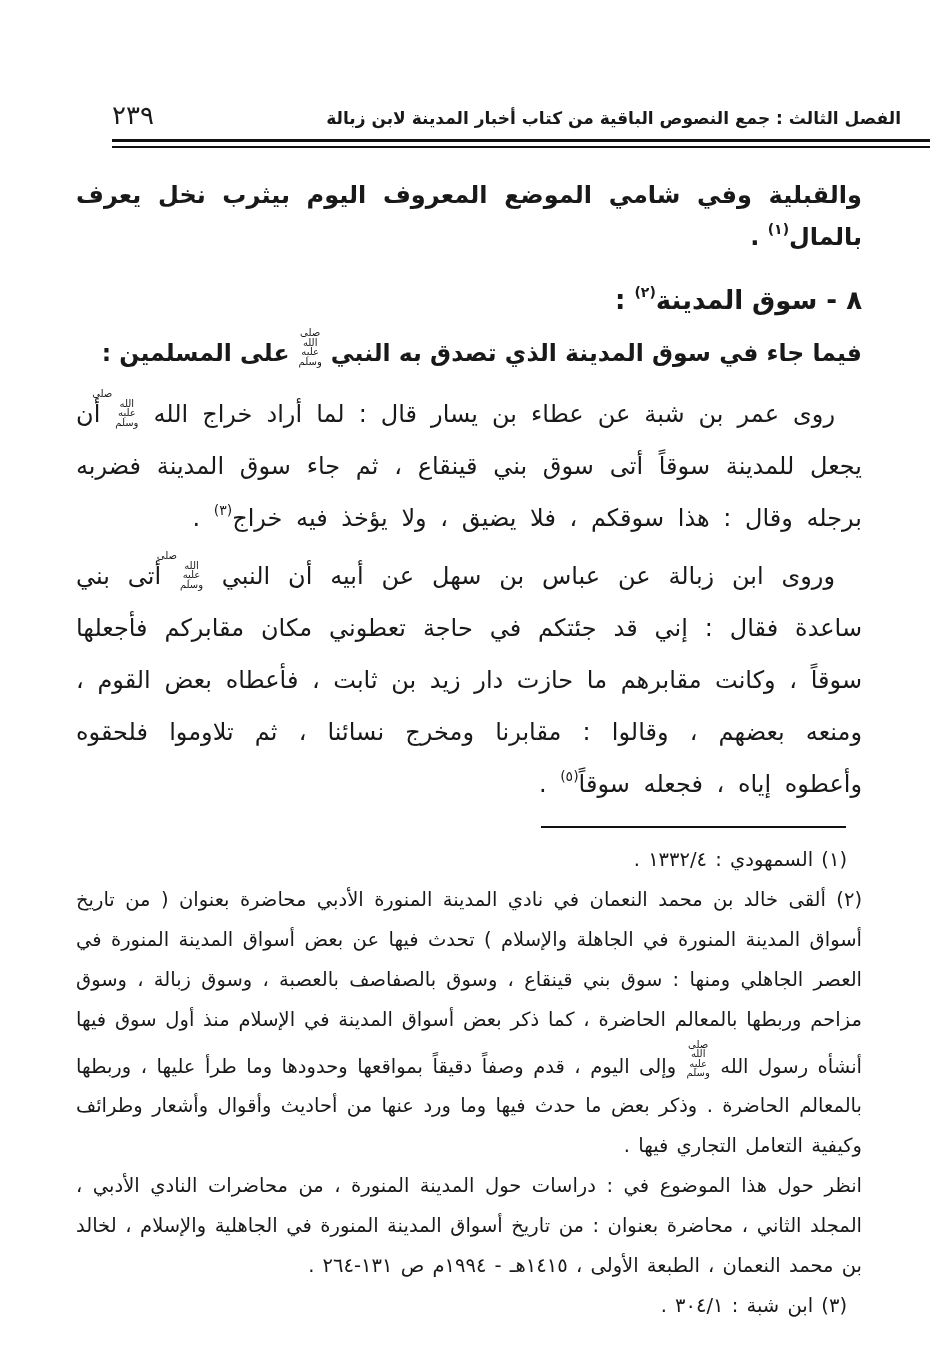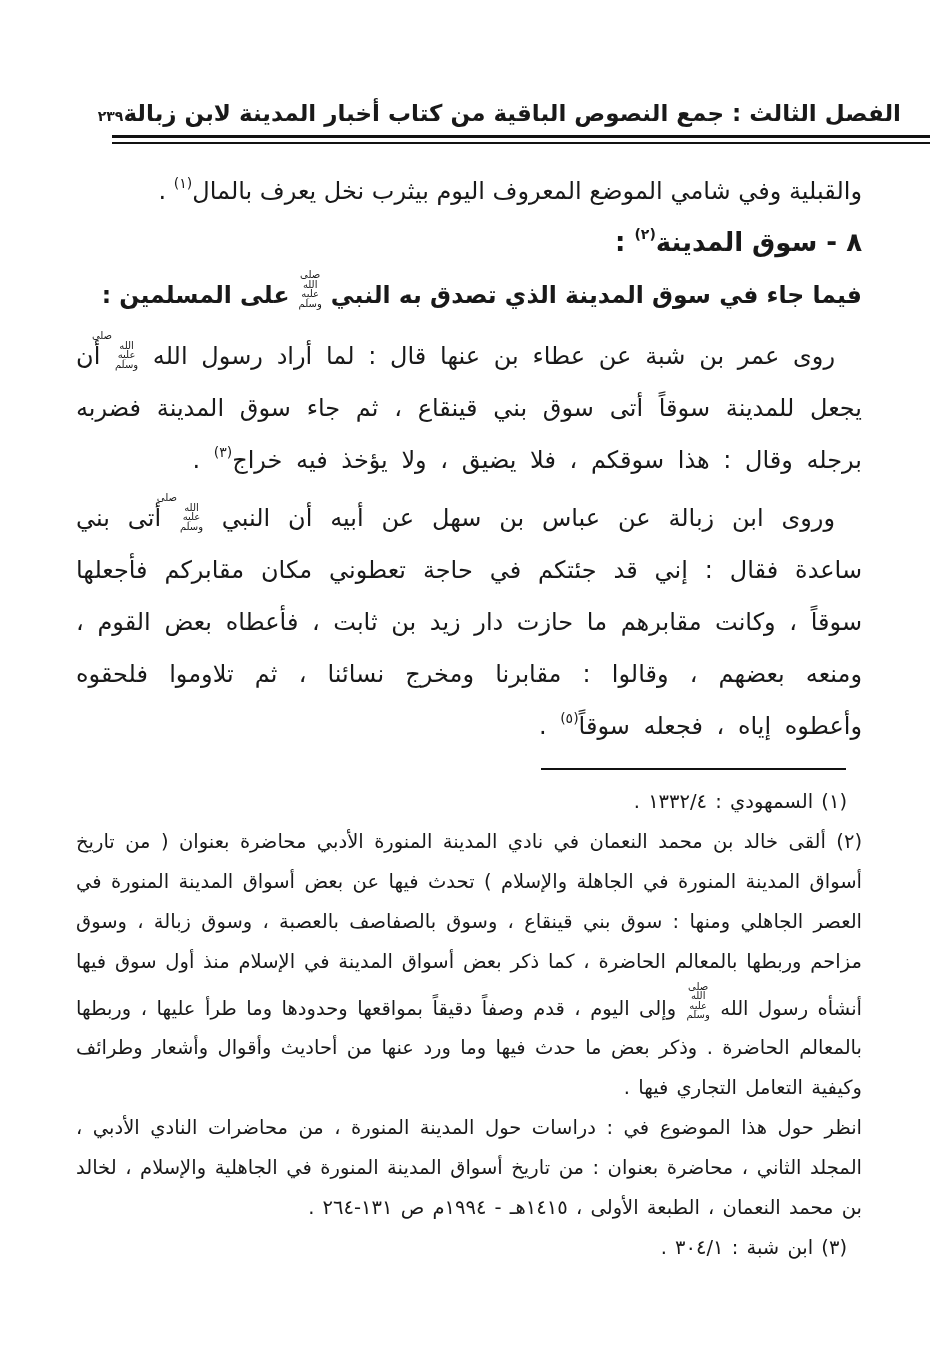--- a/index.html
+++ b/index.html
@@ -2,25 +2,25 @@
 <html lang="ar" dir="rtl"><head>
 <meta charset="utf-8">
 <style>
   html,body{margin:0;padding:0;background:#ffffff;}
   .page{
     width:937px;height:1362px;box-sizing:border-box;position:relative;overflow:hidden;
     background:#ffffff;color:#191919;direction:rtl;
     font-family:"DejaVu Sans",sans-serif;
   }
   .header{display:flex;justify-content:space-between;align-items:baseline;padding:100px 36px 0 112px;}
-  .header-title{font-size:23px;font-weight:bold;white-space:nowrap;}
-  .page-number{font-size:14px;font-weight:bold;letter-spacing:4px;}
+  .header-title{font-size:17px;font-weight:bold;white-space:nowrap;}
+  .page-number{font-size:26px;font-weight:normal;letter-spacing:4px;}
   .header-rule{margin:9px 7px 0 112px;height:4px;border-top:3px solid #111111;border-bottom:2px solid #111111;}
   .content{padding:26px 75px 0 76px;}
-  .intro-line{margin:0 0 8px;font-size:24px;line-height:42px;text-align:justify;}
+  .intro-line{margin:0 0 20px;font-size:24px;line-height:42px;text-align:justify;font-weight:bold;}
   .section-heading{margin:8px 0 6px;font-size:26px;font-weight:bold;line-height:44px;}
   .subtitle{margin:0 0 14px;font-size:23.5px;font-weight:bold;line-height:42px;}
   .para{margin:0 0 6px;font-size:24px;line-height:52px;text-align:justify;text-indent:27px;word-spacing:6px;}
   sup.fn-mark{font-size:14px;line-height:0;position:relative;top:-2px;vertical-align:super;}
   .saw{display:inline-block;width:25px;font-size:10px;line-height:0.95;text-align:center;vertical-align:-4px;font-weight:normal;word-spacing:0;white-space:normal;}
   .fn-rule{width:305px;height:2px;background:#111111;margin:16px 16px 12px auto;}
   .footnotes{font-size:19.5px;}
   .fn-para{margin:0;line-height:40px;text-align:justify;word-spacing:2px;}
   .fn-short{text-align:right;padding-right:15px;}
   .fn-num{white-space:nowrap;}
@@ -39,21 +39,21 @@
 
   <main class="content">
 
     <p class="intro-line"><span>والقبلية وفي شامي الموضع المعروف اليوم بيثرب نخل يعرف بالمال</span><sup class="fn-mark">(١)</sup><span> .</span></p>
 
     <h2 class="section-heading"><span>٨ - سوق المدينة</span><sup class="fn-mark">(٢)</sup><span> :</span></h2>
 
     <h3 class="subtitle"><span>فيما جاء في سوق المدينة الذي تصدق به النبي </span><span class="saw">صلى الله عليه وسلم</span><span> على المسلمين :</span></h3>
 
     <div id="paras">
-        <p class="para"><span>روى عمر بن شبة عن عطاء بن عنها قال : لما أراد رسول الله </span><span class="saw">صلى الله عليه وسلم</span><span> أن يجعل للمدينة سوقاً أتى سوق بني قينقاع ، ثم جاء سوق المدينة فضربه برجله وقال : هذا سوقكم ، فلا يضيق ، ولا يؤخذ فيه خراج</span><sup class="fn-mark">(٣)</sup><span> .</span></p>
+        <p class="para"><span>روى عمر بن شبة عن عطاء بن يسار قال : لما أراد خراج الله </span><span class="saw">صلى الله عليه وسلم</span><span> أن يجعل للمدينة سوقاً أتى سوق بني قينقاع ، ثم جاء سوق المدينة فضربه برجله وقال : هذا سوقكم ، فلا يضيق ، ولا يؤخذ فيه خراج</span><sup class="fn-mark">(٣)</sup><span> .</span></p>
         <p class="para"><span>وروى ابن زبالة عن عباس بن سهل عن أبيه أن النبي </span><span class="saw">صلى الله عليه وسلم</span><span> أتى بني ساعدة فقال : إني قد جئتكم في حاجة تعطوني مكان مقابركم فأجعلها سوقاً ، وكانت مقابرهم ما حازت دار زيد بن ثابت ، فأعطاه بعض القوم ، ومنعه بعضهم ، وقالوا : مقابرنا ومخرج نسائنا ، ثم تلاوموا فلحقوه وأعطوه إياه ، فجعله سوقاً</span><sup class="fn-mark">(٥)</sup><span> .</span></p>
       </div>
 
     <div class="fn-rule"></div>
 
     <section id="footnotes" class="footnotes">
         <div class="fn-para fn-short"><span class="fn-num">(١) </span><span>السمهودي : ١٣٣٢/٤ .</span></div>
         <div class="fn-para"><span class="fn-num">(٢) </span><span>ألقى خالد بن محمد النعمان في نادي المدينة المنورة الأدبي محاضرة بعنوان ( من تاريخ أسواق المدينة المنورة في الجاهلة والإسلام ) تحدث فيها عن بعض أسواق المدينة المنورة في العصر الجاهلي ومنها : سوق بني قينقاع ، وسوق بالصفاصف بالعصبة ، وسوق زبالة ، وسوق مزاحم وربطها بالمعالم الحاضرة ، كما ذكر بعض أسواق المدينة في الإسلام منذ أول سوق فيها أنشأه رسول الله </span><span class="saw">صلى الله عليه وسلم</span><span> وإلى اليوم ، قدم وصفاً دقيقاً بمواقعها وحدودها وما طرأ عليها ، وربطها بالمعالم الحاضرة . وذكر بعض ما حدث فيها وما ورد عنها من أحاديث وأقوال وأشعار وطرائف وكيفية التعامل التجاري فيها .</span></div>
         <div class="fn-para"><span>انظر حول هذا الموضوع في : دراسات حول المدينة المنورة ، من محاضرات النادي الأدبي ، المجلد الثاني ، محاضرة بعنوان : من تاريخ أسواق المدينة المنورة في الجاهلية والإسلام ، لخالد بن محمد النعمان ، الطبعة الأولى ، ١٤١٥هـ - ١٩٩٤م ص ١٣١-٢٦٤ .</span></div>
         <div class="fn-para fn-short"><span class="fn-num">(٣) </span><span>ابن شبة : ٣٠٤/١ .</span></div>

